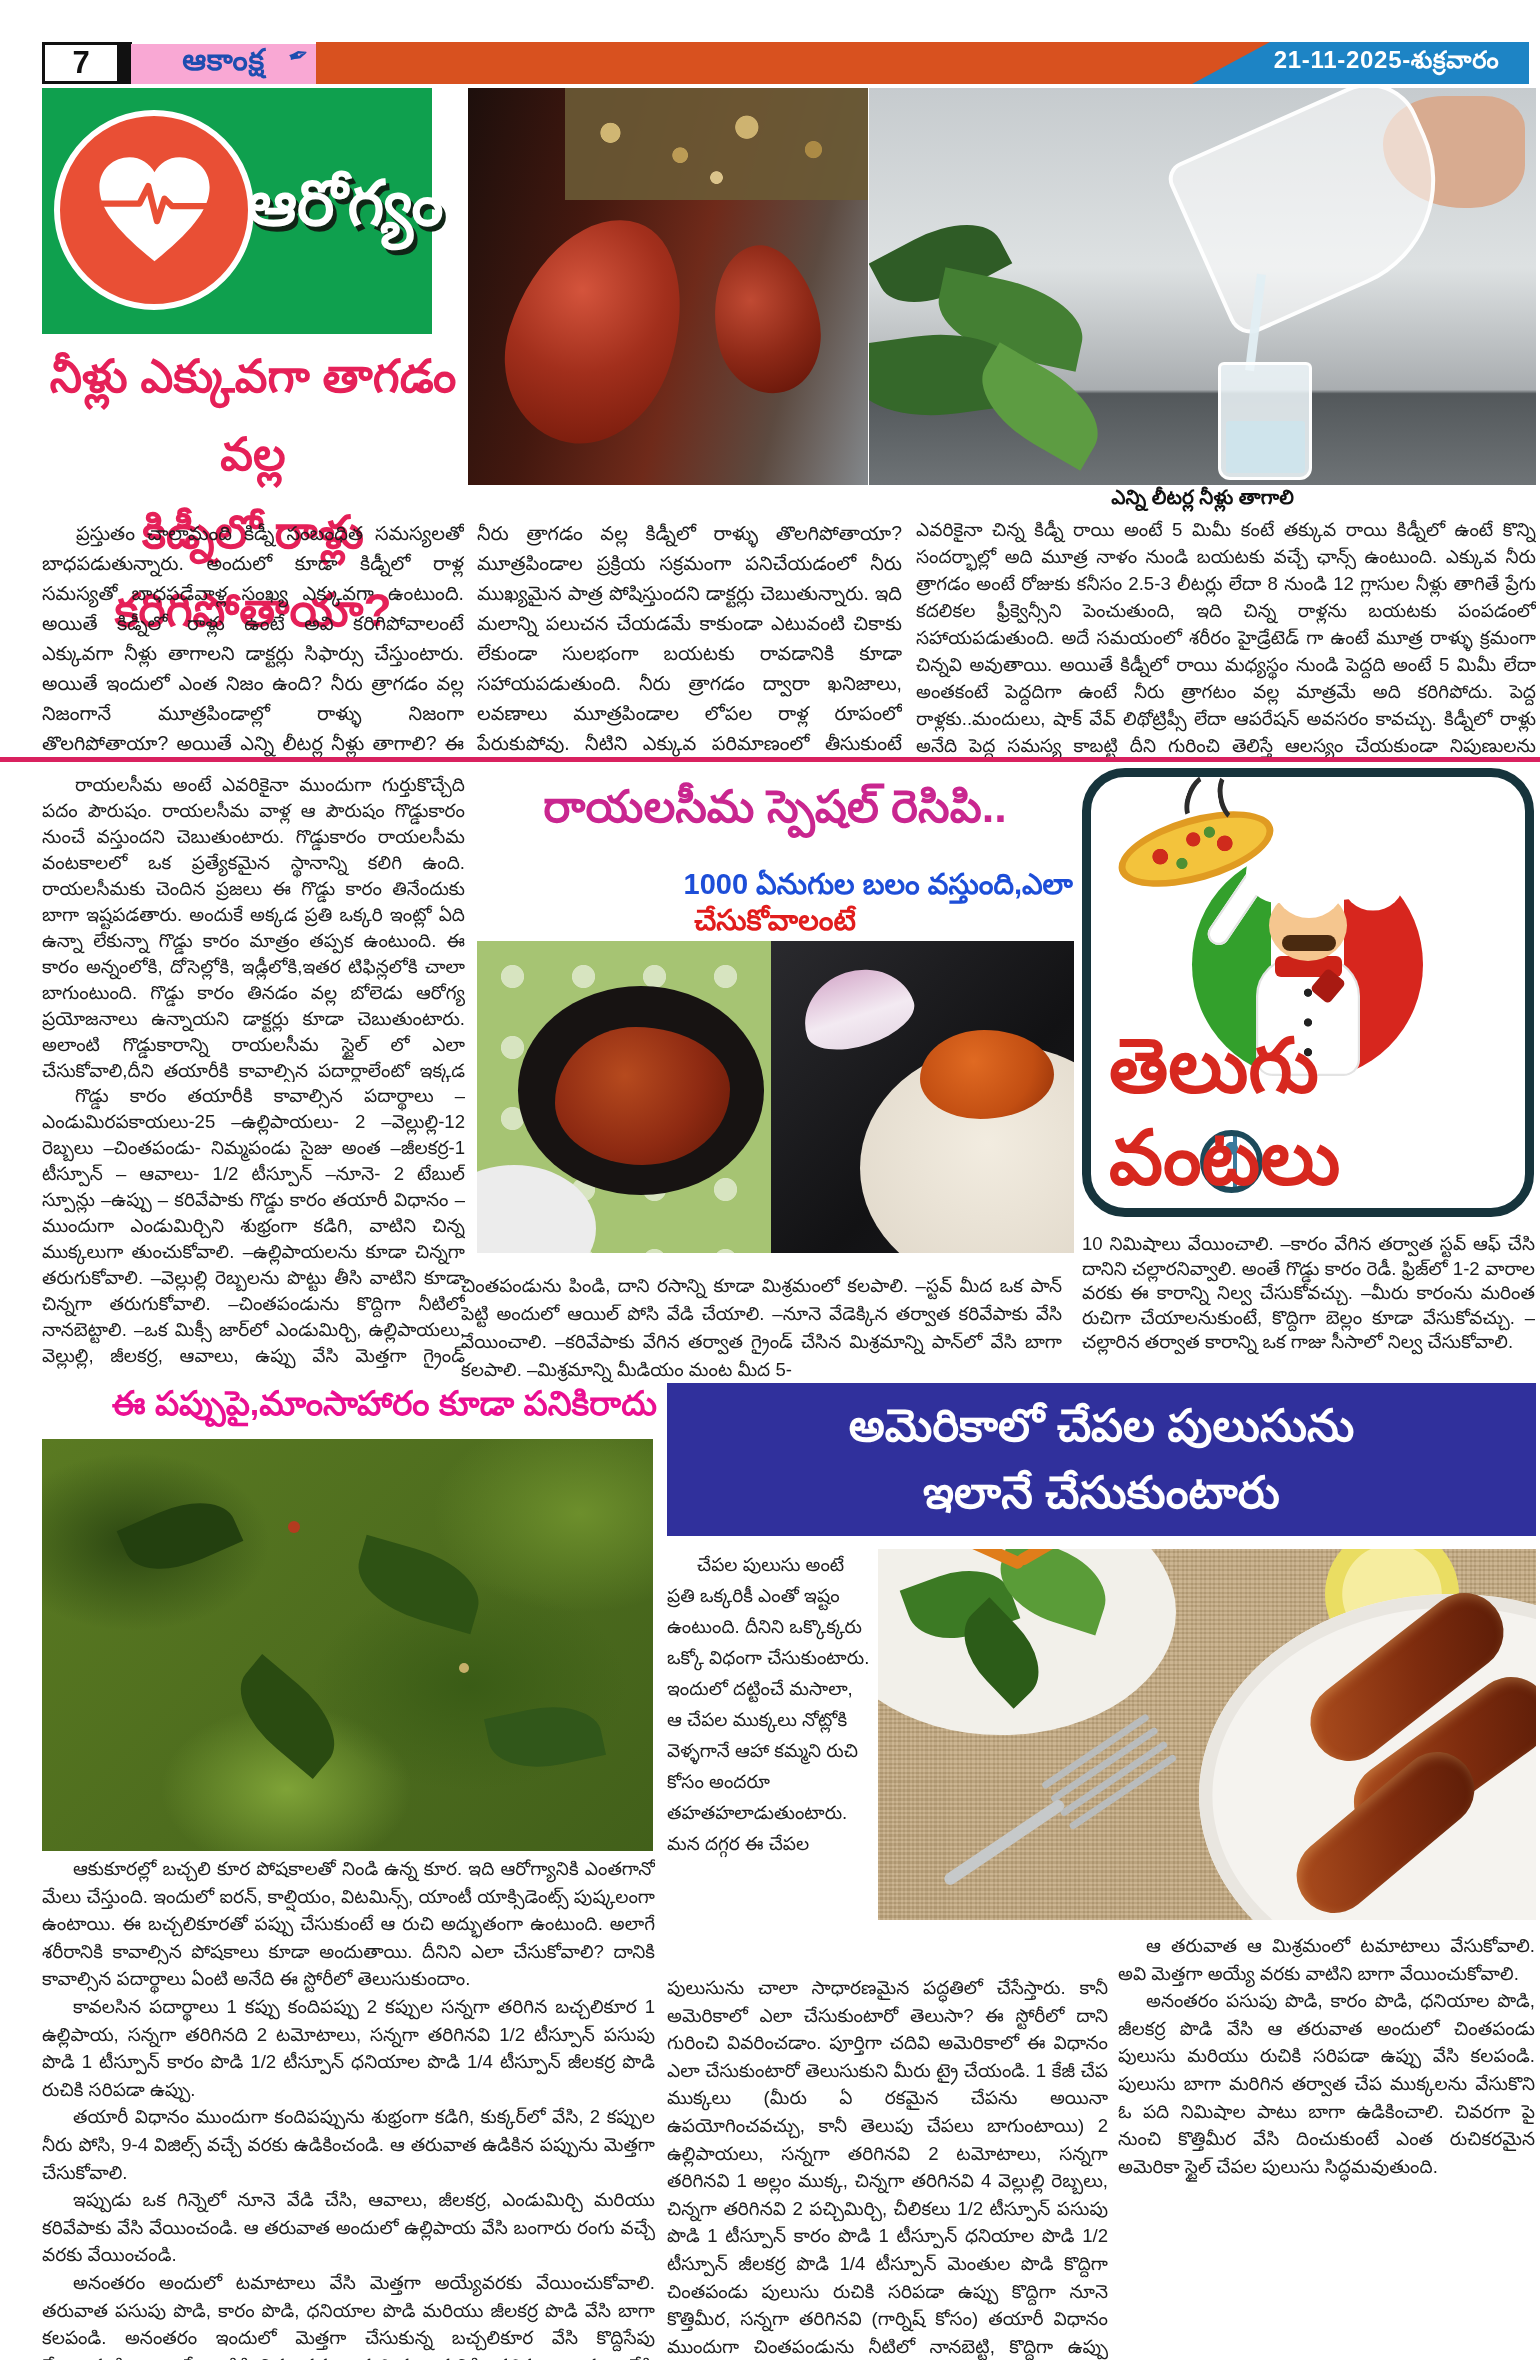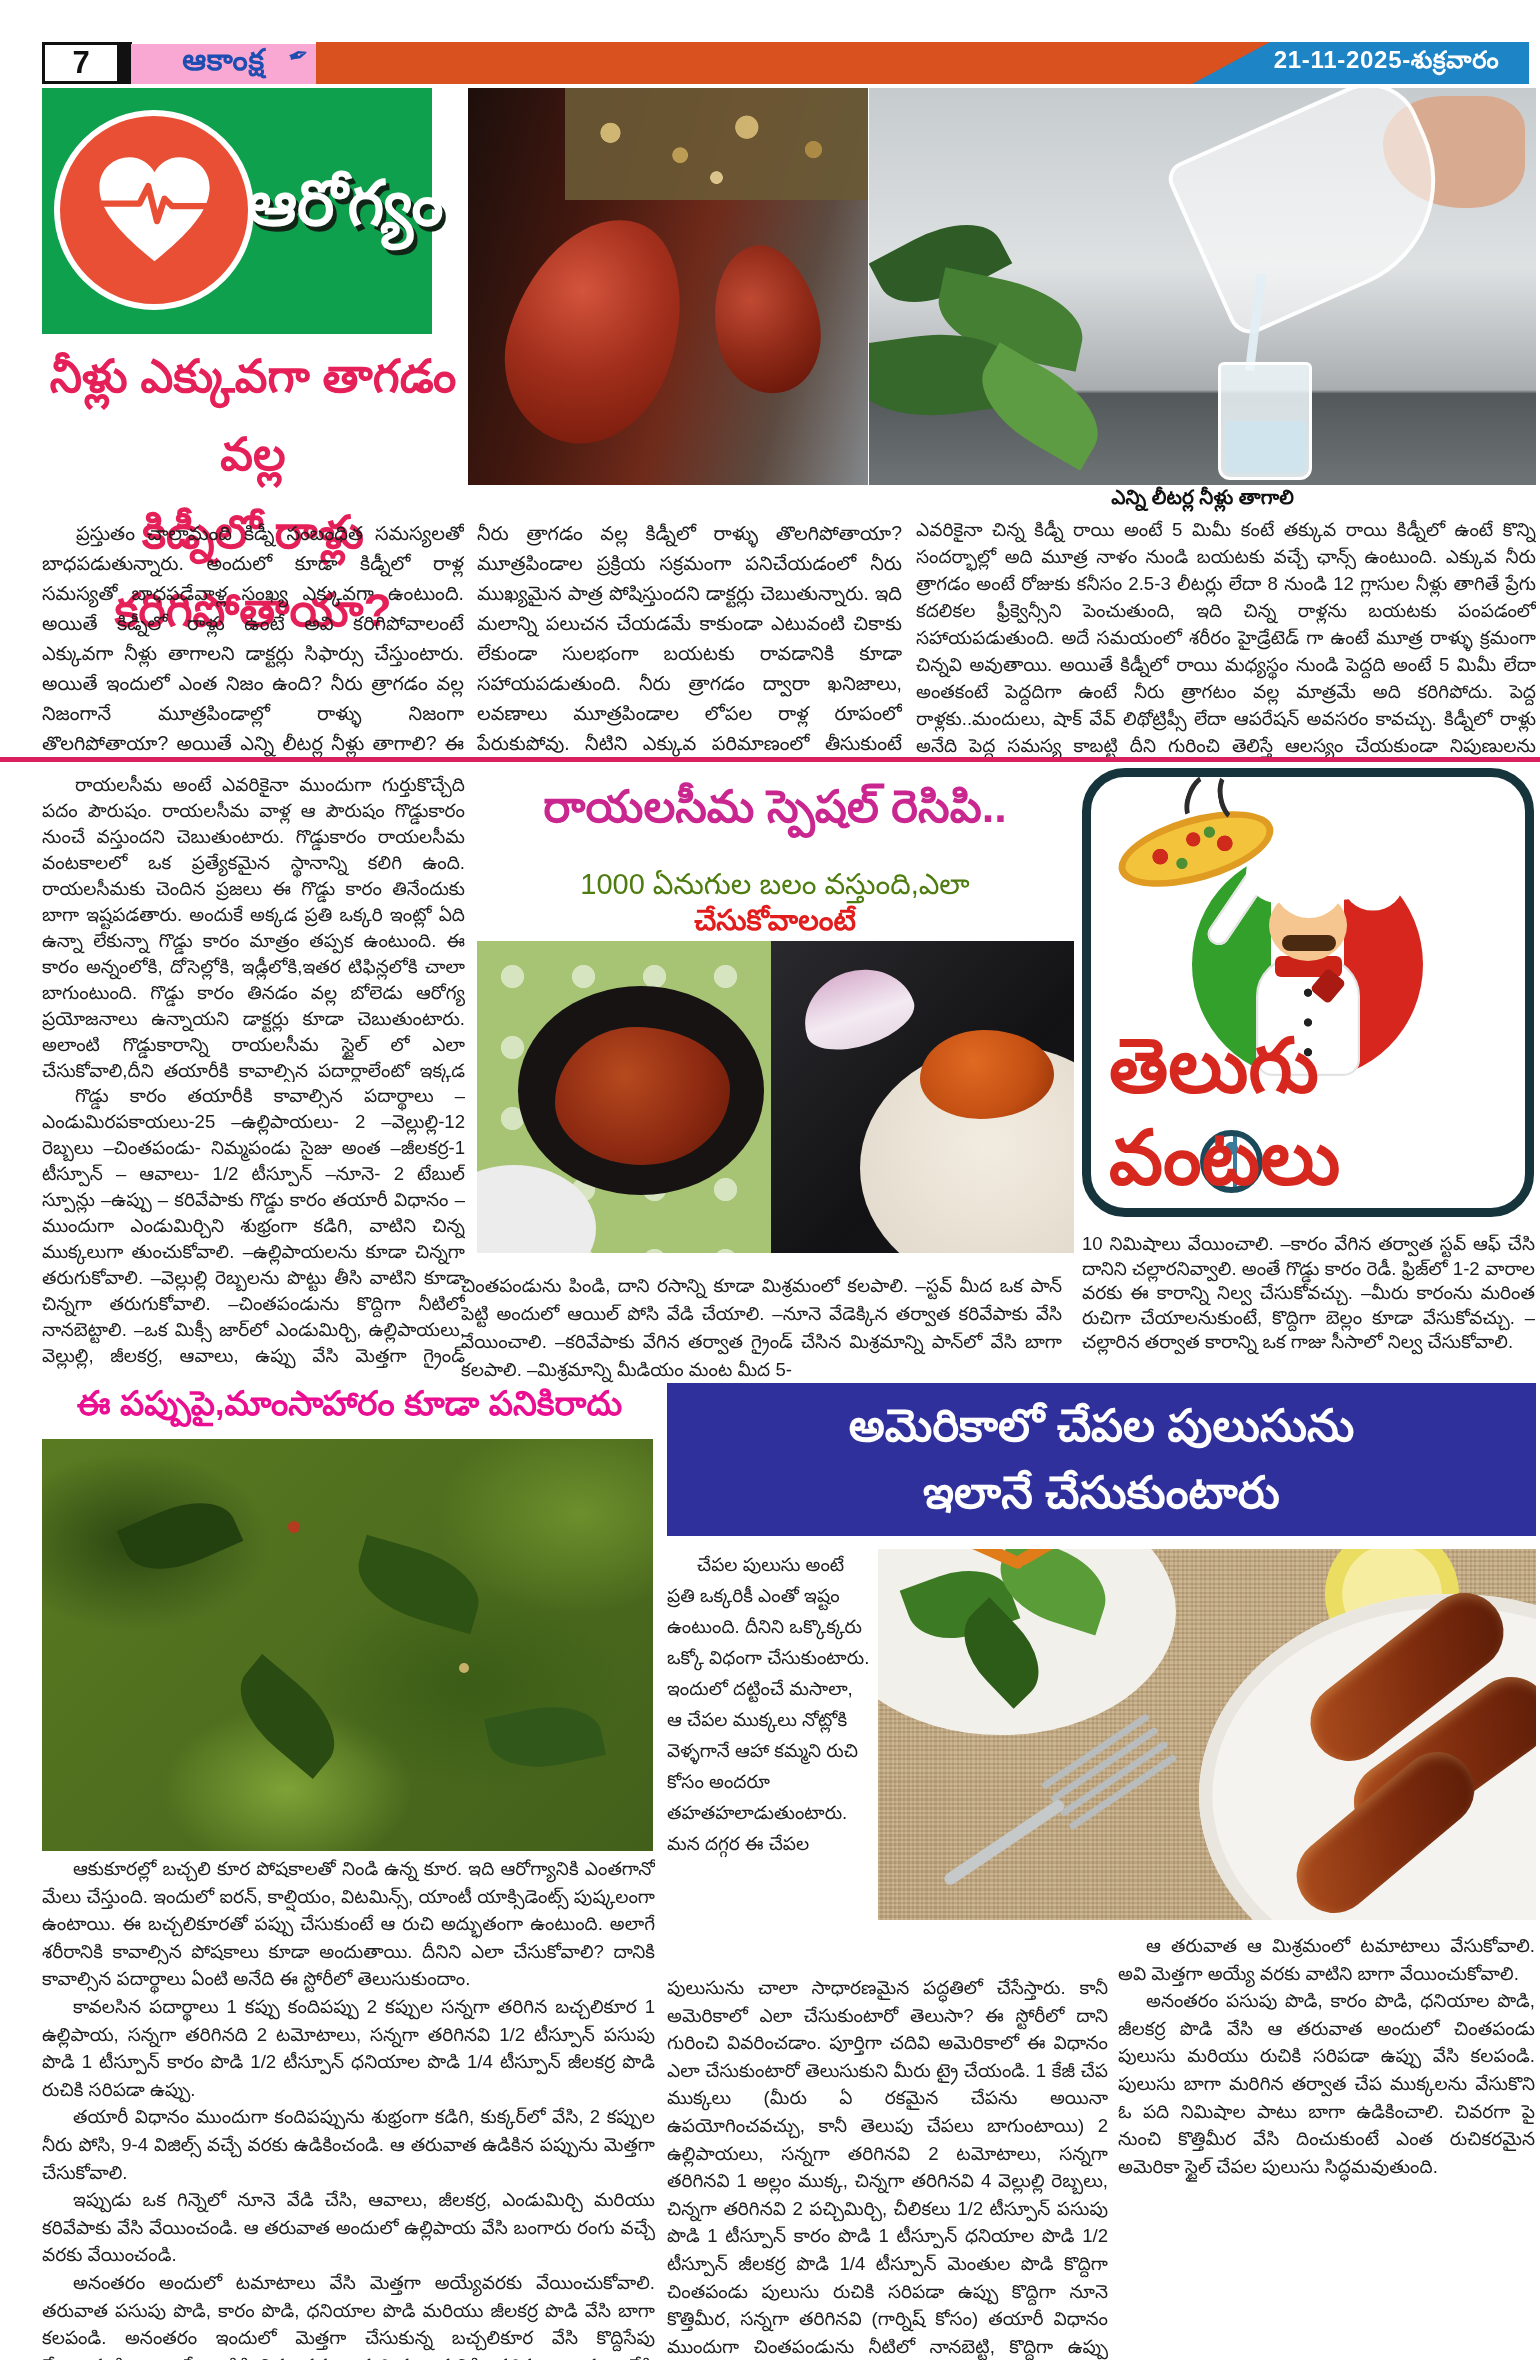--- a/index.html
+++ b/index.html
@@ -72,21 +72,21 @@
   #k-col2{left:477px;top:518px;width:425px;height:240px;}
   #k-col3{left:916px;top:516px;width:620px;height:243px;font-size:18.6px;line-height:27px;text-align:justify;overflow:hidden;}
 
   #pink-rule{left:0;top:757px;width:1541px;height:4.5px;background:#d9215f;}
 
   
   .body-c{font-size:18.6px;line-height:26px;text-align:justify;overflow:hidden;text-indent:33px;}
   #r-left1{left:42px;top:772px;width:423px;height:310px;}
   #r-left2{left:42px;top:1083px;width:423px;height:289px;}
   #r-head{left:477px;top:781px;width:596px;height:70px;text-align:center;font-size:45px;font-weight:bold;color:#c9268f;}
-  #r-sub1{left:477px;top:868px;width:596px;height:34px;text-align:center;font-size:29px;font-weight:normal;color:#4d7c0f;}
+  #r-sub1{left:477px;top:868px;width:596px;height:34px;text-align:right;font-size:29px;font-weight:bold;color:#1d4ed8;}
   #r-sub2{left:477px;top:904px;width:596px;height:34px;text-align:center;font-size:29px;font-weight:bold;color:#e11d1d;}
 
   #photoA{left:477px;top:941px;width:294px;height:312px;overflow:hidden;background-color:#a6c473;
      background-image:radial-gradient(circle 12px,rgba(255,255,255,.55) 0 11.2px,transparent 12px);background-size:71px 71px;}
   .pan{left:41px;top:45px;width:246px;height:209px;border-radius:50%;background:#171312;}
   .chutney{left:78px;top:86px;width:175px;height:138px;border-radius:46% 54% 50% 50%/55% 45% 55% 45%;
      background:radial-gradient(circle at 40% 35%,#b64a1e 0%,#8e2a12 55%,#5e1606 100%);}
   .spoon-bowl{left:-45px;top:224px;width:164px;height:127px;border-radius:50%;background:#ececec;}
 
   #photoB{left:771px;top:941px;width:303px;height:312px;overflow:hidden;
@@ -132,21 +132,21 @@
   .steam.s2{left:127px;top:-7.5px;transform:rotate(-10deg);}
   .logo-line{left:18px;width:416px;font-size:76px;font-weight:bold;color:#d7281f;line-height:88px;}
   #logo-l1{top:245px;}
   #logo-l2{top:337px;}
   .logo-badge2{left:109px;top:353px;width:63px;height:63px;border-radius:50%;background:#fff;
      border:6px solid #1d4a5a;box-sizing:border-box;
      background-image:linear-gradient(90deg,transparent 0 27px,#3a7a9c 27px 31px,transparent 31px),
        radial-gradient(circle 6.7px at 50% 24%,#3a7a9c 0 6px,transparent 6.7px);}
 
   
-  #dal-head{left:42px;top:1384px;width:615px;height:52px;text-align:center;font-size:34px;font-weight:bold;color:#ea0f92;}
+  #dal-head{left:42px;top:1384px;width:615px;height:52px;text-align:right;font-size:34px;font-weight:bold;color:#ea0f92;}
   #dal-photo{left:42px;top:1439px;width:611px;height:412px;overflow:hidden;background-color:#4f6f1d;
      background-image:radial-gradient(ellipse 194px 127px at 15% 25%,#2c4712 0%,transparent 70%),
        radial-gradient(ellipse 224px 149px at 70% 60%,#3a5c16 0%,transparent 70%),
        radial-gradient(ellipse 179px 119px at 40% 85%,#7fa337 0%,transparent 70%),
        radial-gradient(ellipse 209px 142px at 88% 18%,#6d8f2c 0%,transparent 70%),
        linear-gradient(135deg,#5a7a22,#42601a);}
   .dleaf{background:#23400f;border-radius:0 60% 0 60%;}
   .dleaf.a{left:82px;top:67px;width:112px;height:60px;transform:rotate(-24deg);}
   .dleaf.b{left:313px;top:112px;width:127px;height:67px;transform:rotate(16deg);background:#2e5214;}
   .dleaf.c{left:186px;top:246px;width:119px;height:63px;transform:rotate(40deg);background:#2a4b11;}

